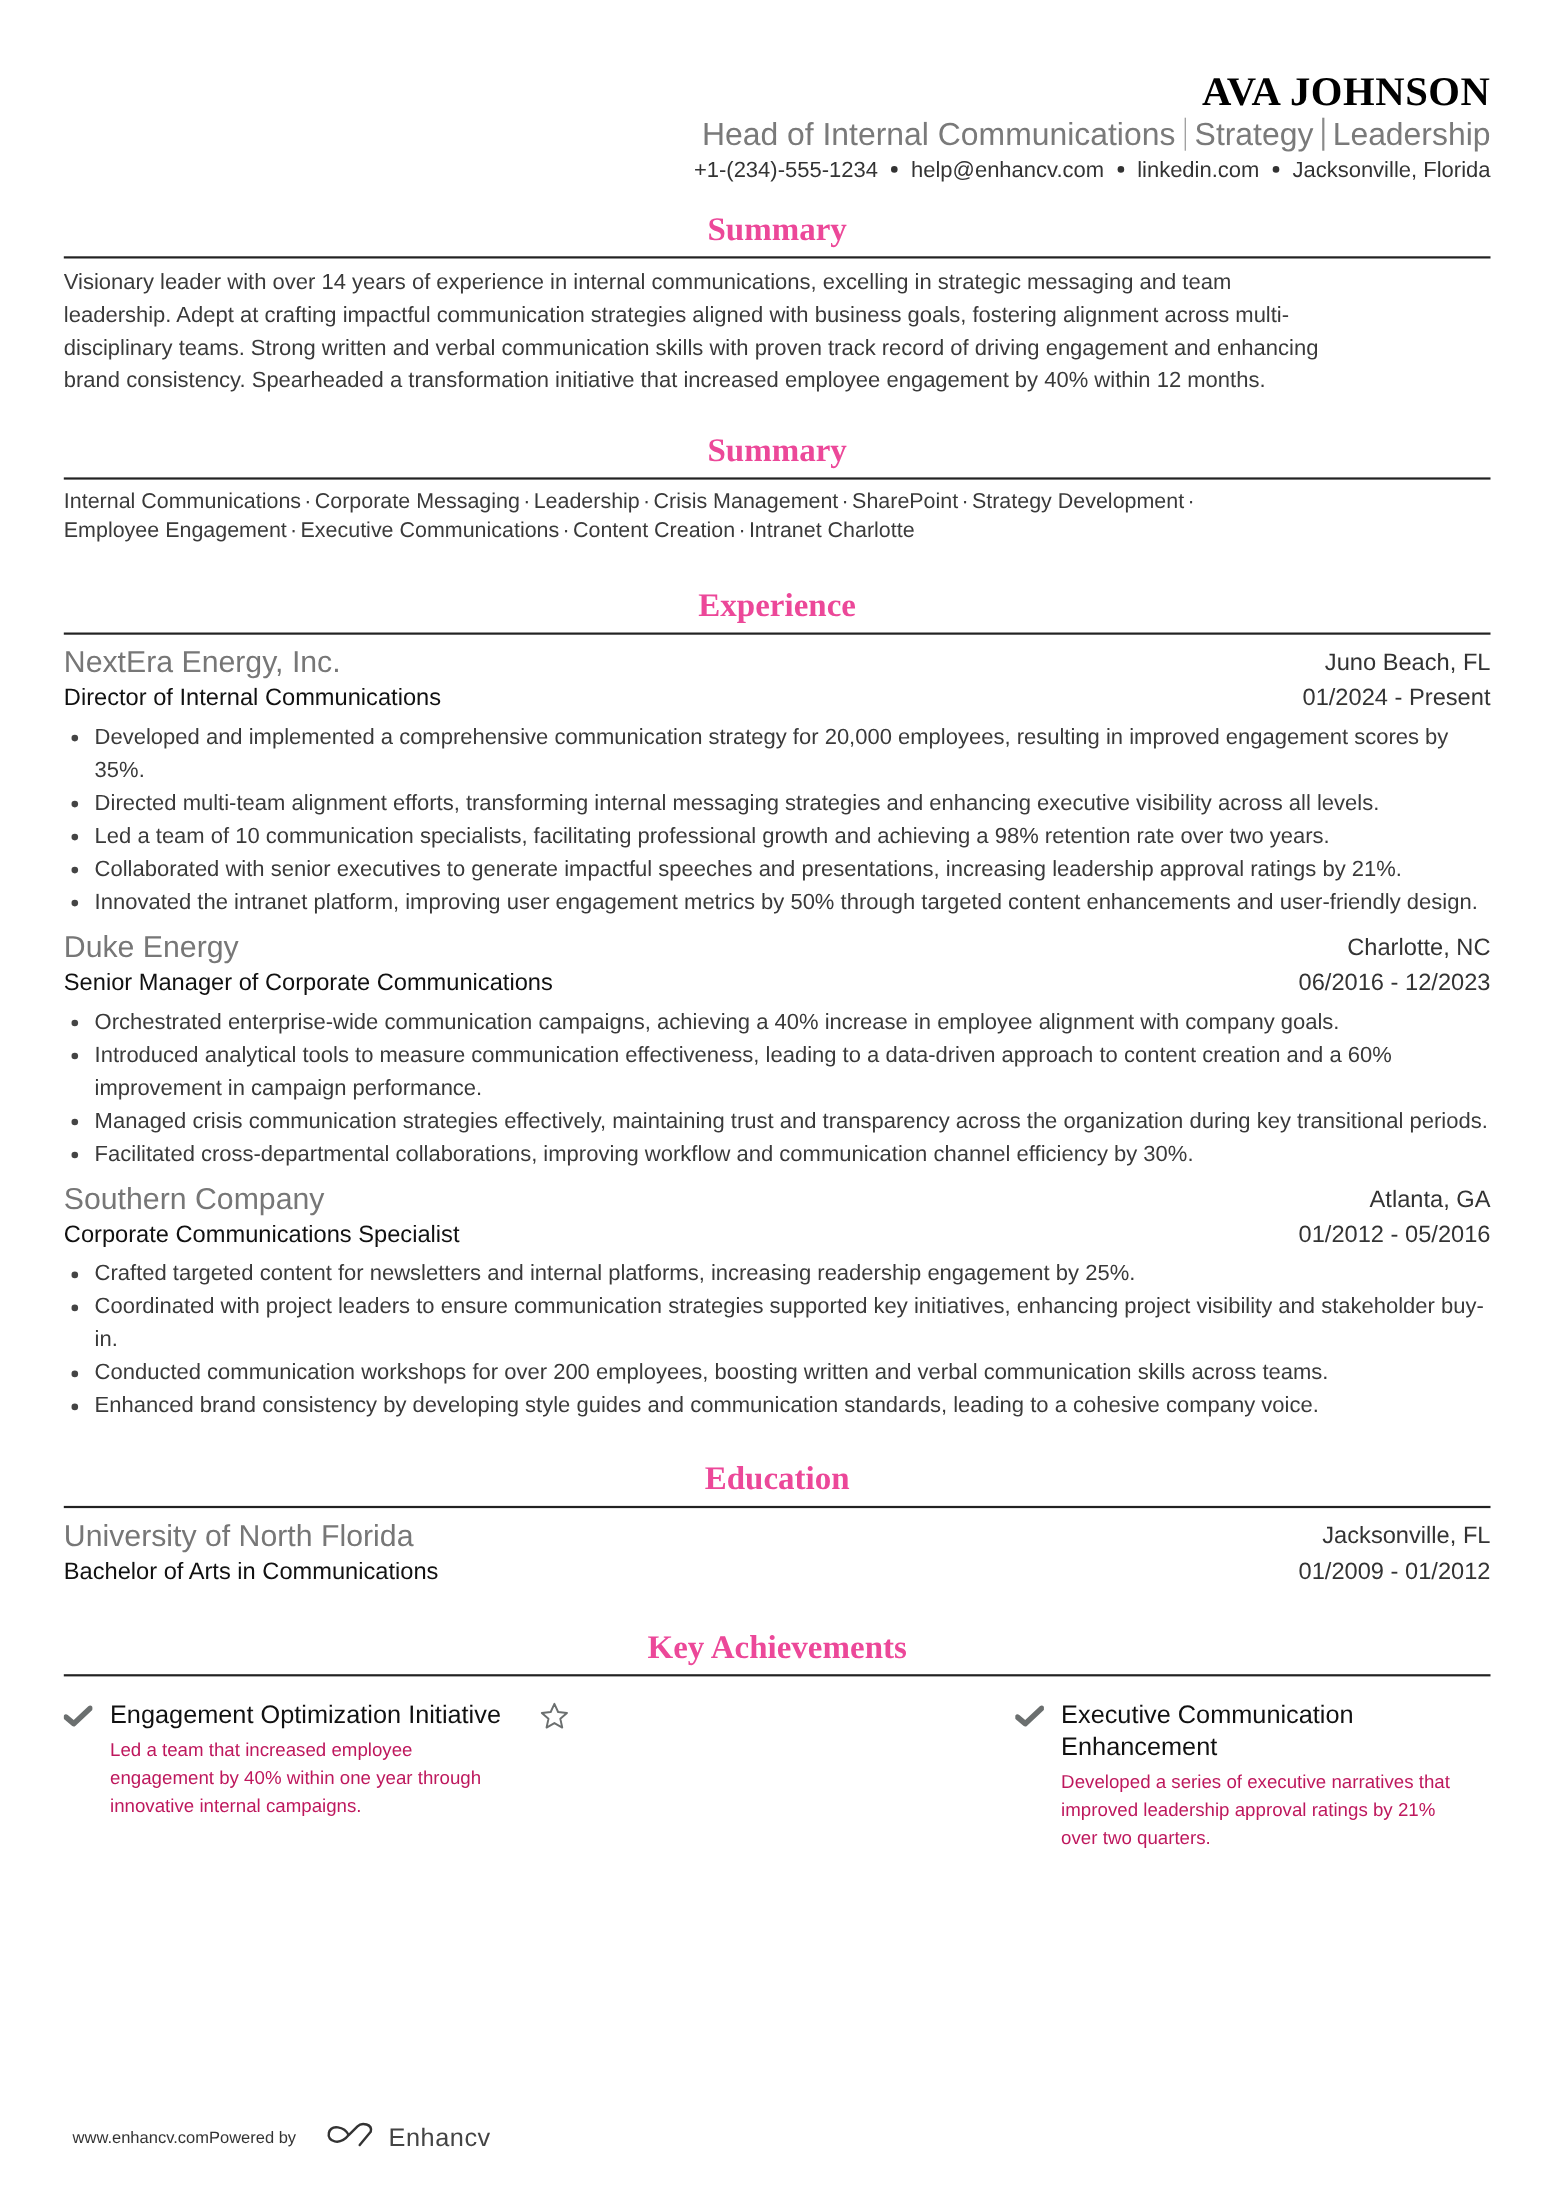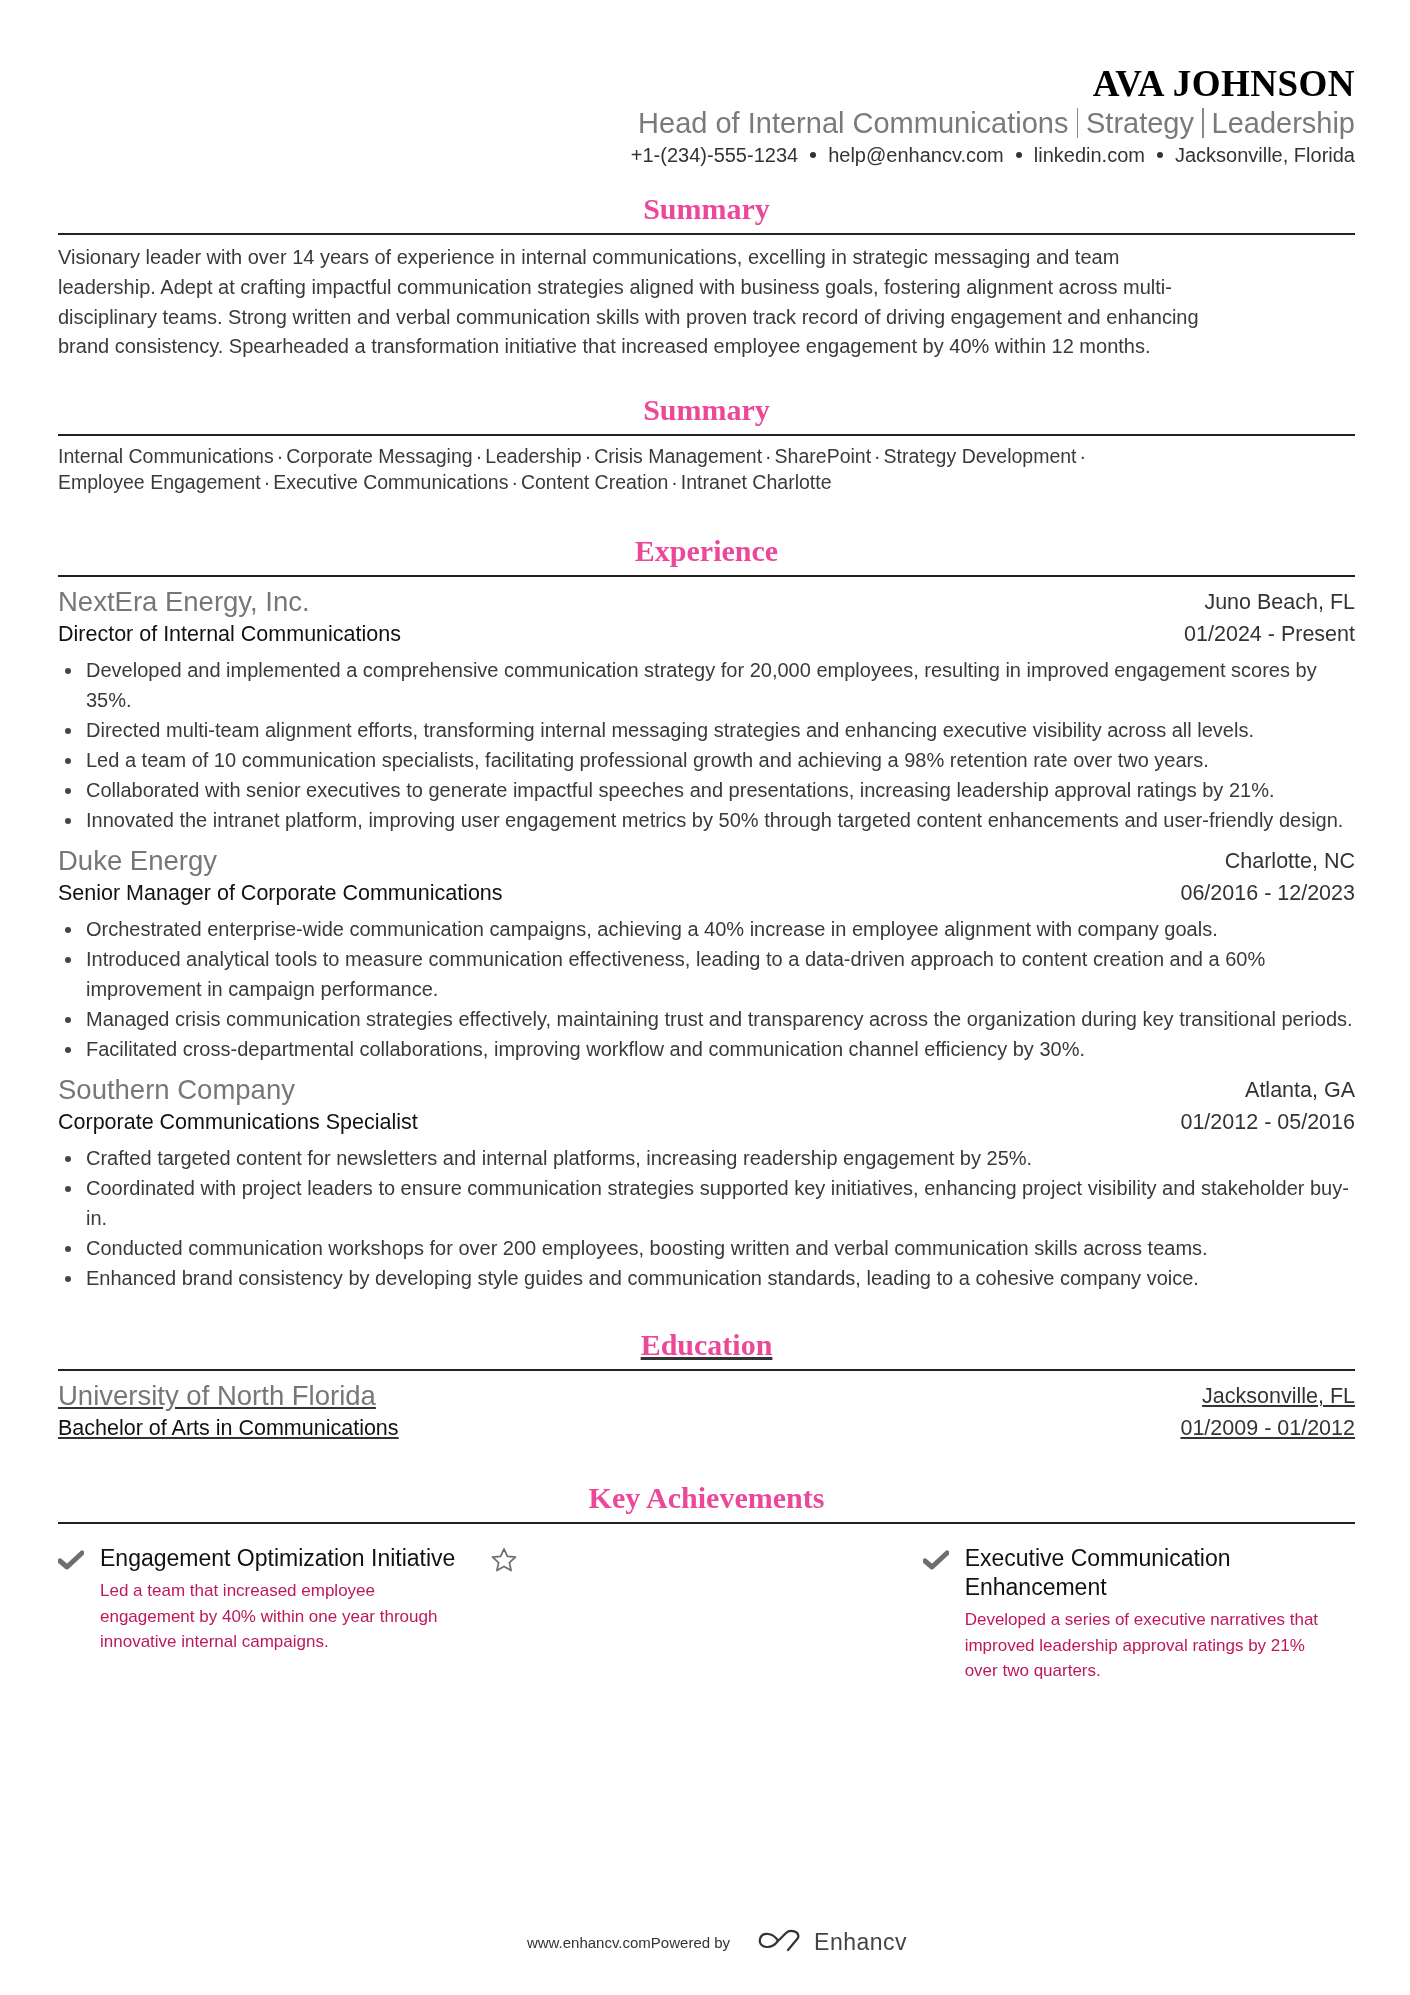--- a/index.html
+++ b/index.html
@@ -23,21 +23,21 @@
   .dates { font-size: 21.5px; color: #333; line-height: 30px; }
   ul.bullets { list-style: none; margin: 6px 0 0 0; padding: 0; }
   ul.bullets li { position: relative; padding-left: 28px; font-size: 20px; line-height: 30px; color: #3a3a3a; }
   ul.bullets li::before { content: ""; position: absolute; left: 7px; top: 13px; width: 6px; height: 6px; border-radius: 50%; background: #444; }
   .ach-grid { display: flex; margin-top: 20px; }
   .ach { width: 443px; display: flex; }
   .ach-icon { width: 42px; flex: 0 0 42px; padding-top: 6px; }
   .ach-body { width: 370px; }
   .ach-title { font-size: 23px; color: #111; line-height: 29px; }
   .ach-desc { font-size: 17px; color: #be185d; line-height: 25.5px; margin-top: 5px; }
-  .footer { position: absolute; top: 1928px; left: 77px; width: 1280px; display: flex; justify-content: center; align-items: center; font-size: 15px; color: #333; }
+  .footer { position: absolute; top: 1928px; left: 66px; width: 1280px; display: flex; justify-content: flex-start; align-items: center; font-size: 15px; color: #333; }
   .footer .powered { display: flex; align-items: center; }
   .footer .brand { font-size: 23px; color: #444; margin-left: 10px; letter-spacing: 0.5px; }
   .footer .logo { margin-left: 26px; }
 </style>
 </head>
 <body>
 
 <div class="page">
 
   <div class="header">
@@ -121,21 +121,21 @@
       </div>
       <ul class="bullets">
         <li>Crafted targeted content for newsletters and internal platforms, increasing readership engagement by 25%.</li>
         <li>Coordinated with project leaders to ensure communication strategies supported key initiatives, enhancing project visibility and stakeholder buy-in.</li>
         <li>Conducted communication workshops for over 200 employees, boosting written and verbal communication skills across teams.</li>
         <li>Enhanced brand consistency by developing style guides and communication standards, leading to a cohesive company voice.</li>
       </ul>
     </div>
   </div>
 
-  <div style="margin-top:34px;text-decoration:underline;">
+  <div style="margin-top:34px;">
     <div class="section-title">Education</div>
     <div class="entry" style="margin-top:8px;">
       <div class="row">
         <span class="company">University of North Florida</span>
         <span class="location">Jacksonville, FL</span>
       </div>
       <div class="row">
         <span class="role">Bachelor of Arts in Communications</span>
         <span class="dates">01/2009 - 01/2012</span>
       </div>

